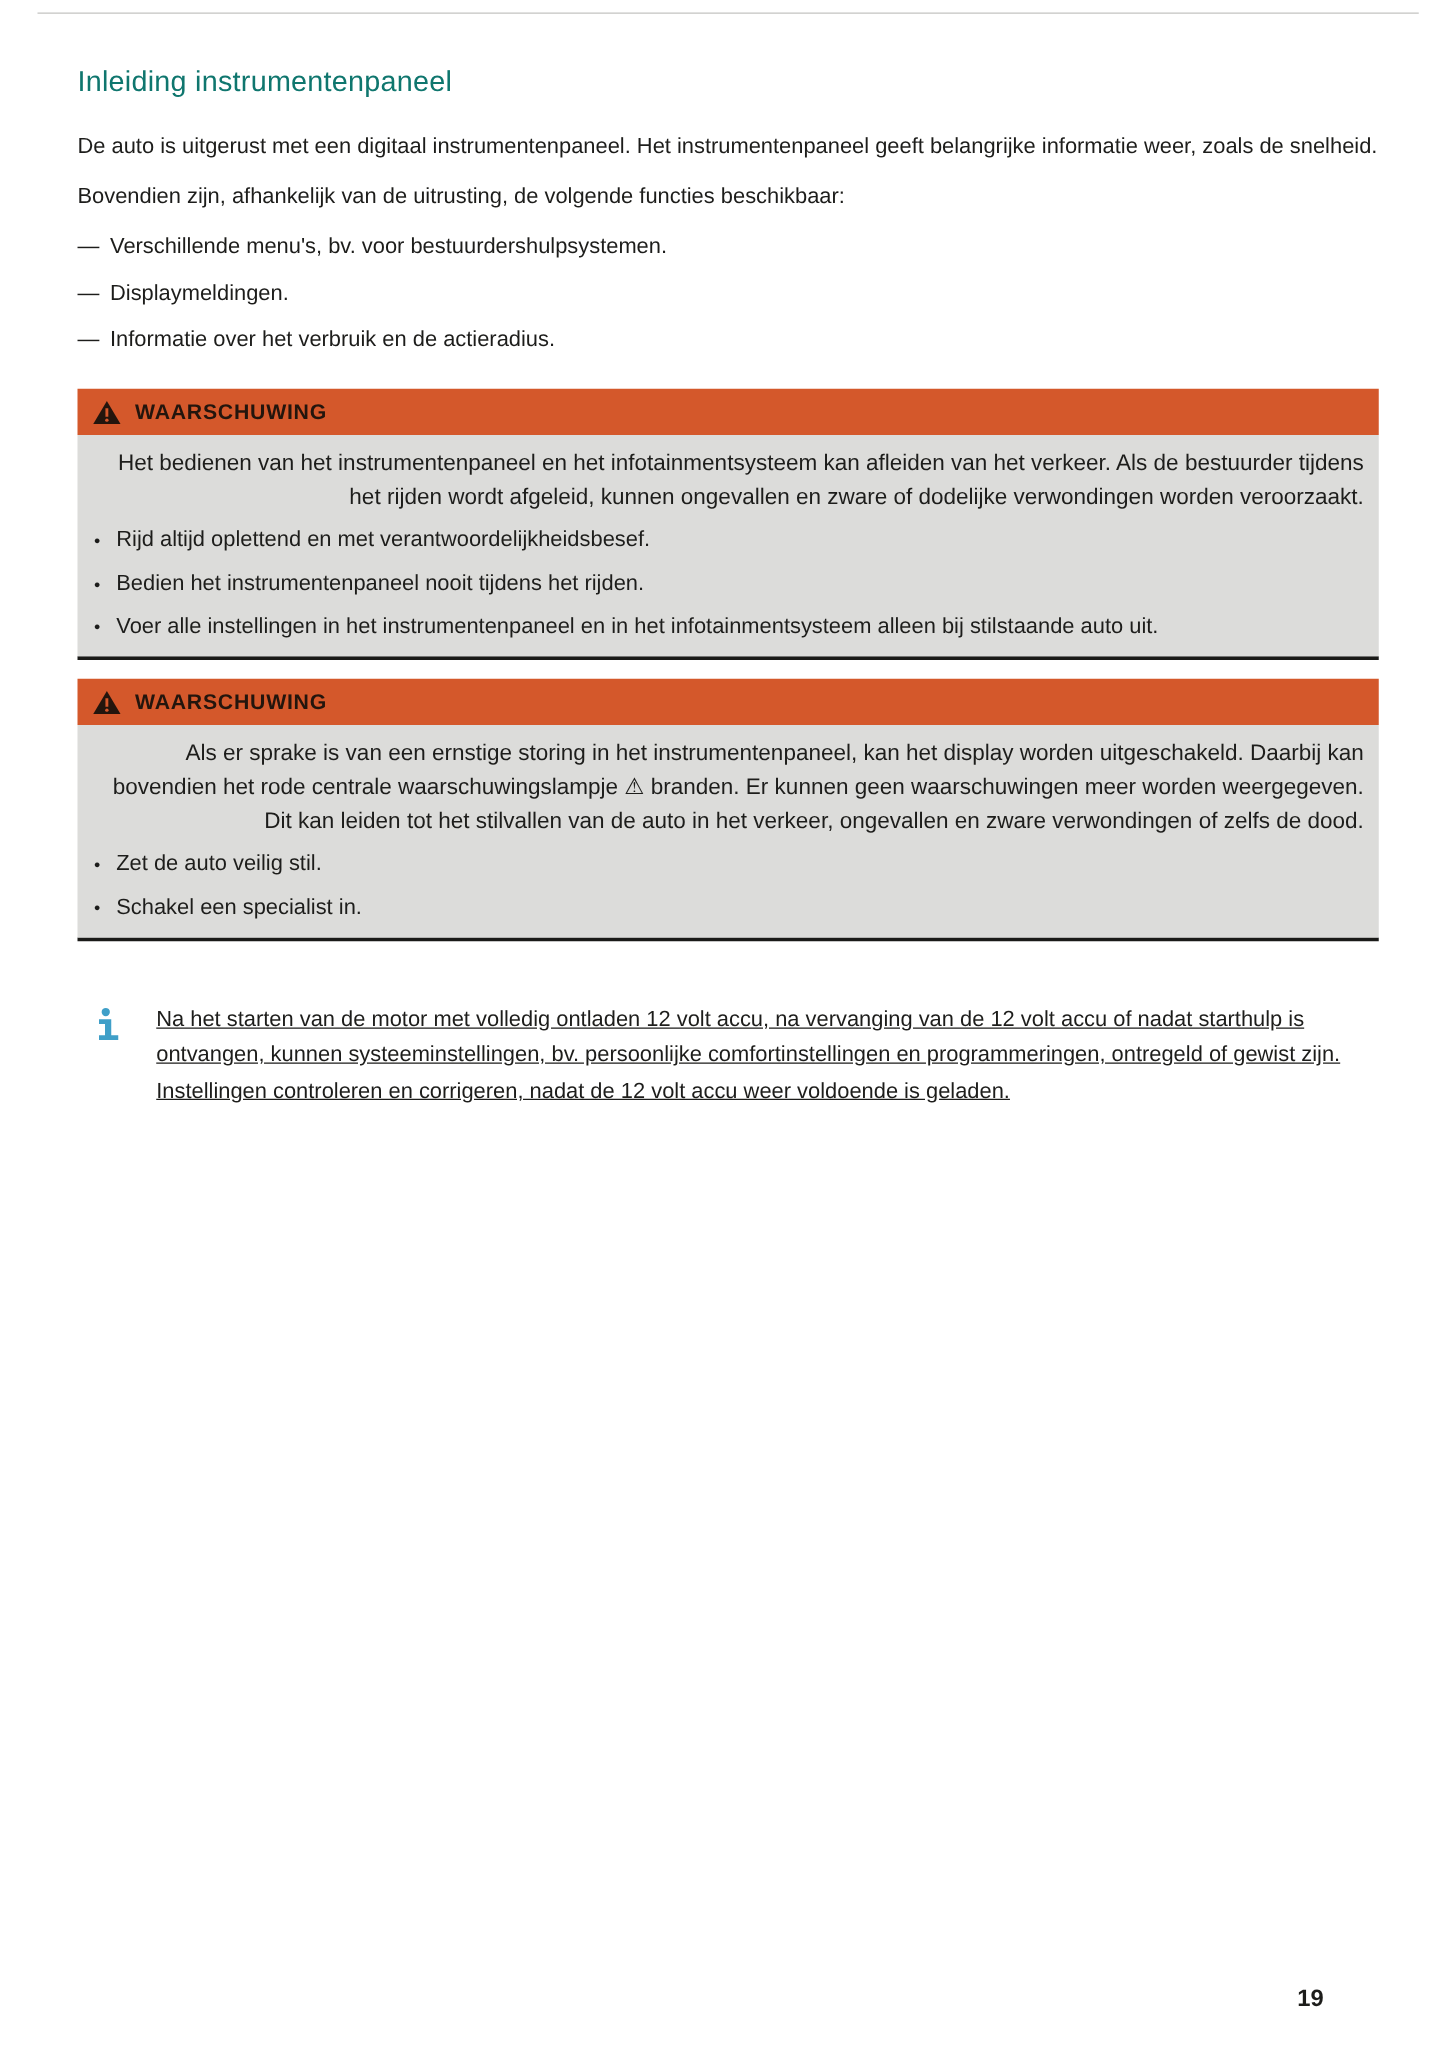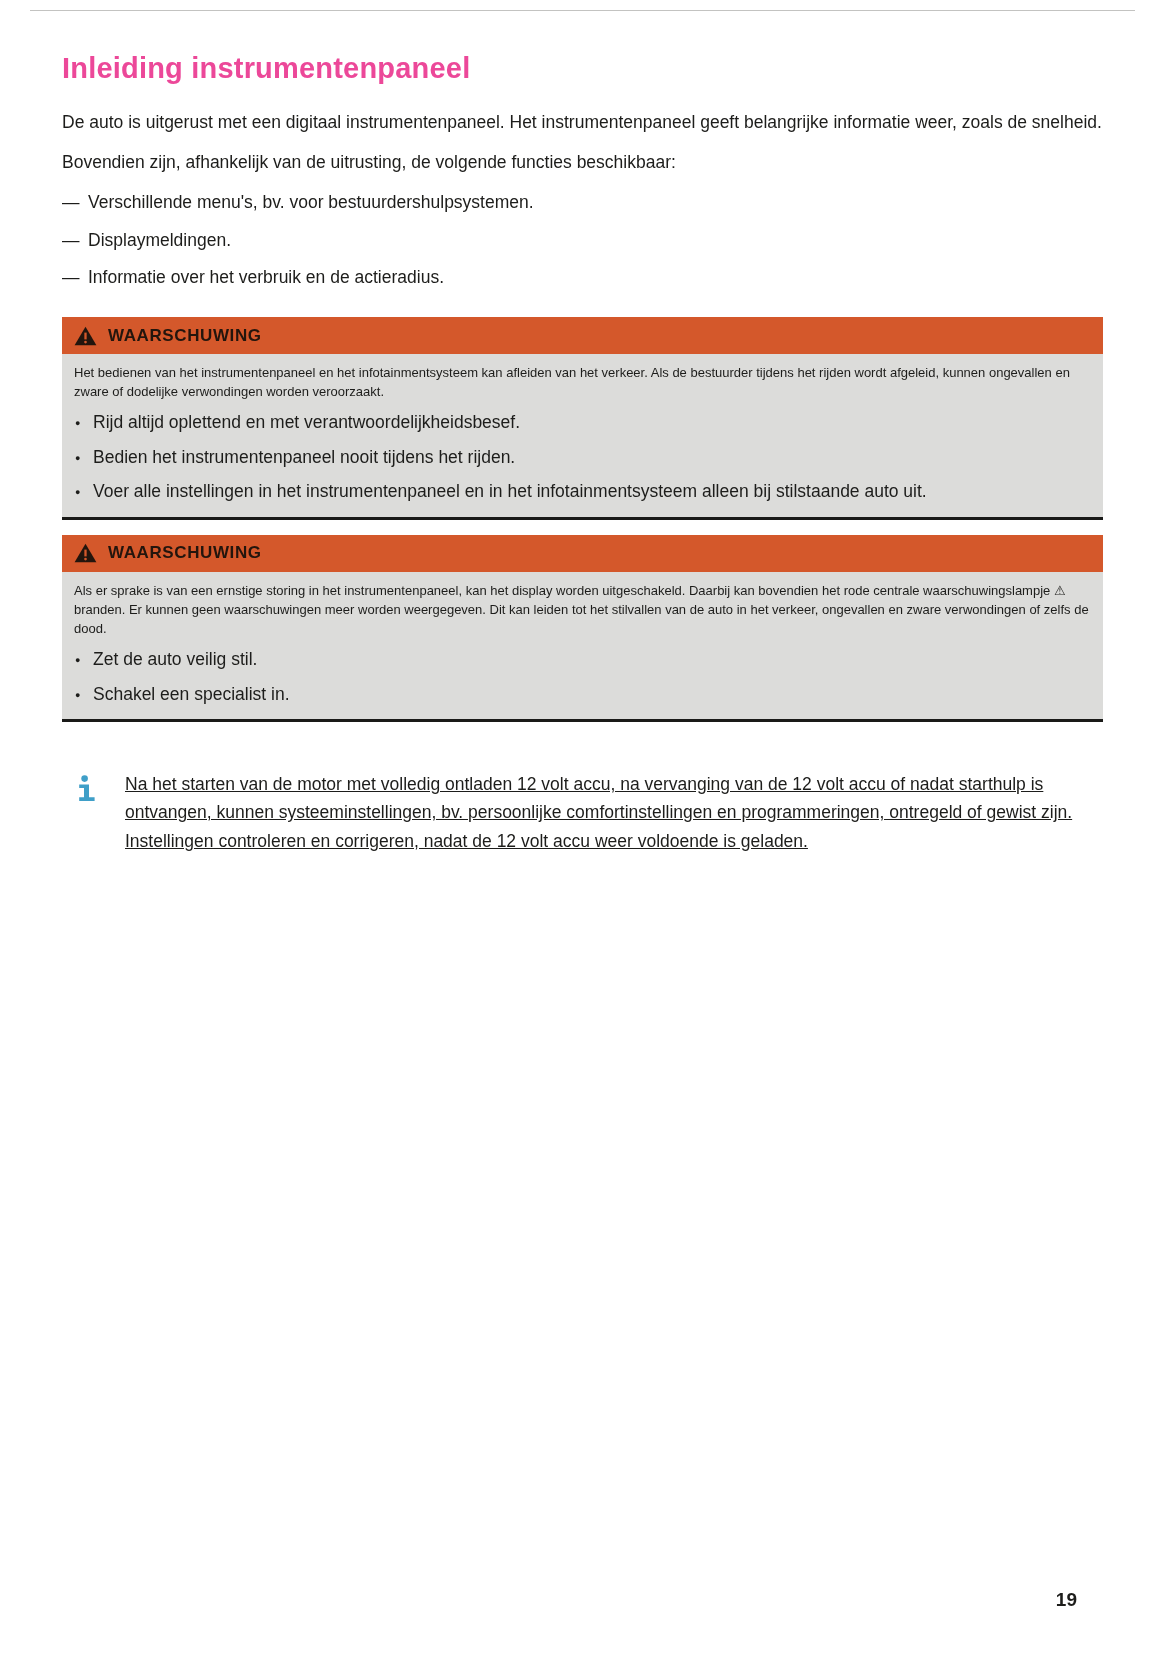--- a/index.html
+++ b/index.html
@@ -14,23 +14,23 @@
     overflow: hidden;
   }
   .top-rule {
     position: absolute;
     top: 10px; left: 30px; right: 30px;
     height: 1px;
     background: #c3c3c1;
   }
   .content { padding: 52px 62px 0 62px; }
   .title {
-    font-size: 29px;
-    font-weight: 700;
-    color: #ec4899;
+    font-size: 23px;
+    font-weight: 400;
+    color: #0f766e;
     margin-bottom: 24px;
     letter-spacing: 0.2px;
   }
   .body-p {
     font-size: 17.5px;
     line-height: 1.55;
     margin-bottom: 13px;
   }
   .dash-list { margin: 4px 0 10px 0; }
   .dash-item {
@@ -61,23 +61,24 @@
     font-size: 17px;
     font-weight: bold;
     letter-spacing: 0.6px;
     color: #23150d;
   }
   .warning-body {
     background: #dcdcda;
     padding: 9px 12px 12px 12px;
   }
   .warning-text {
-    font-size: 13px;
+    font-size: 18px;
     line-height: 1.48;
     margin-bottom: 8px;
+    text-align: right;
   }
   .bullet-item {
     position: relative;
     padding-left: 19px;
     font-size: 17.5px;
     line-height: 1.45;
     margin-top: 9px;
   }
   .bullet-item::before {
     content: "\25CF";
@@ -93,21 +94,21 @@
     padding-top: 5px;
   }
   .note-text {
     flex: 1;
     font-size: 17.5px;
     line-height: 1.62;
   }
 
   .page-number {
     position: absolute;
-    right: 88px;
+    right: 106px;
     bottom: 42px;
     font-size: 19px;
     font-weight: 600;
     color: #1d1d1b;
   }
 </style>
 </head>
 <body>
 
 <div class="page">

